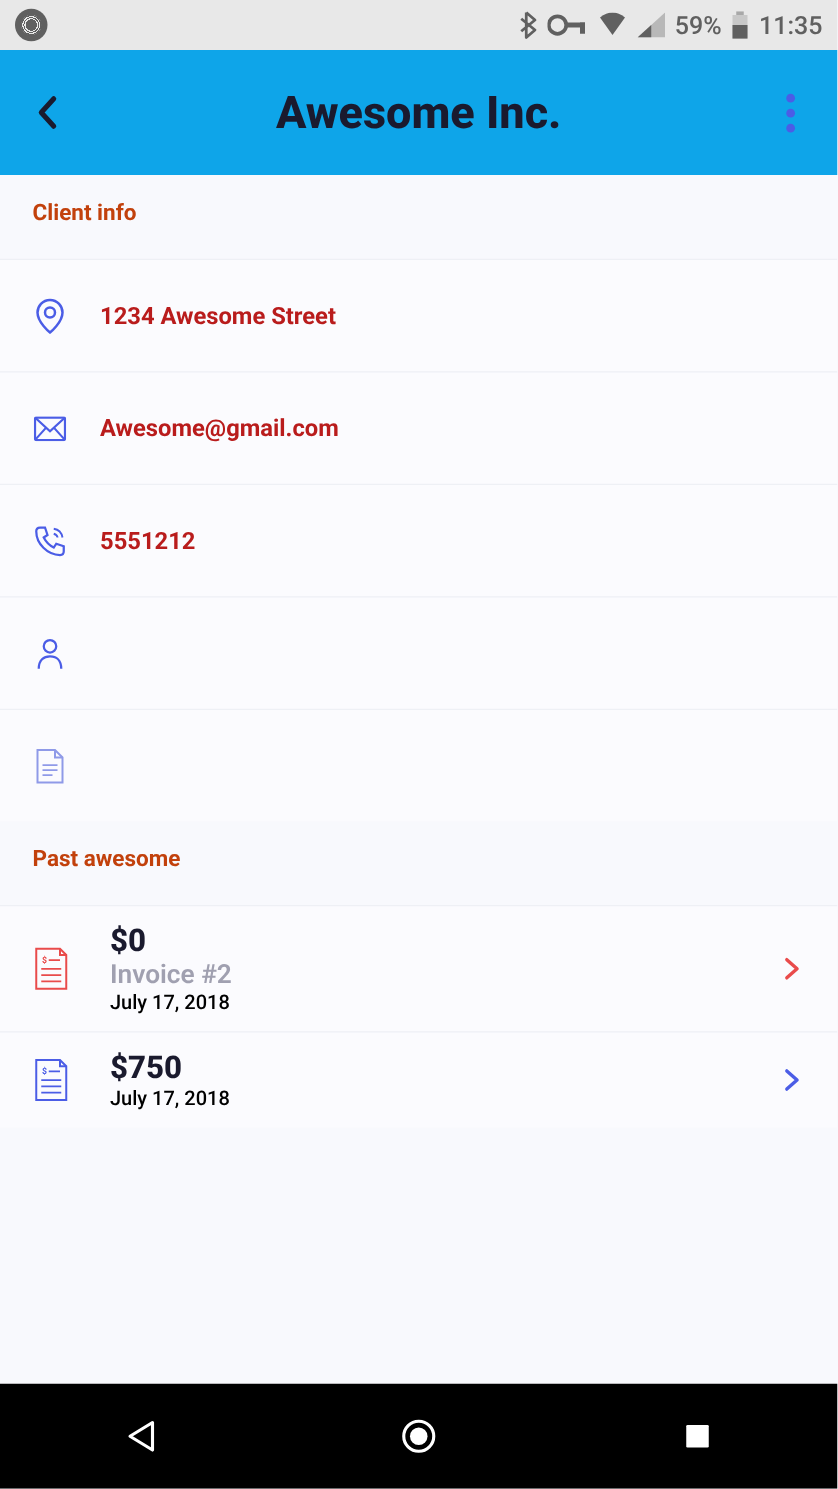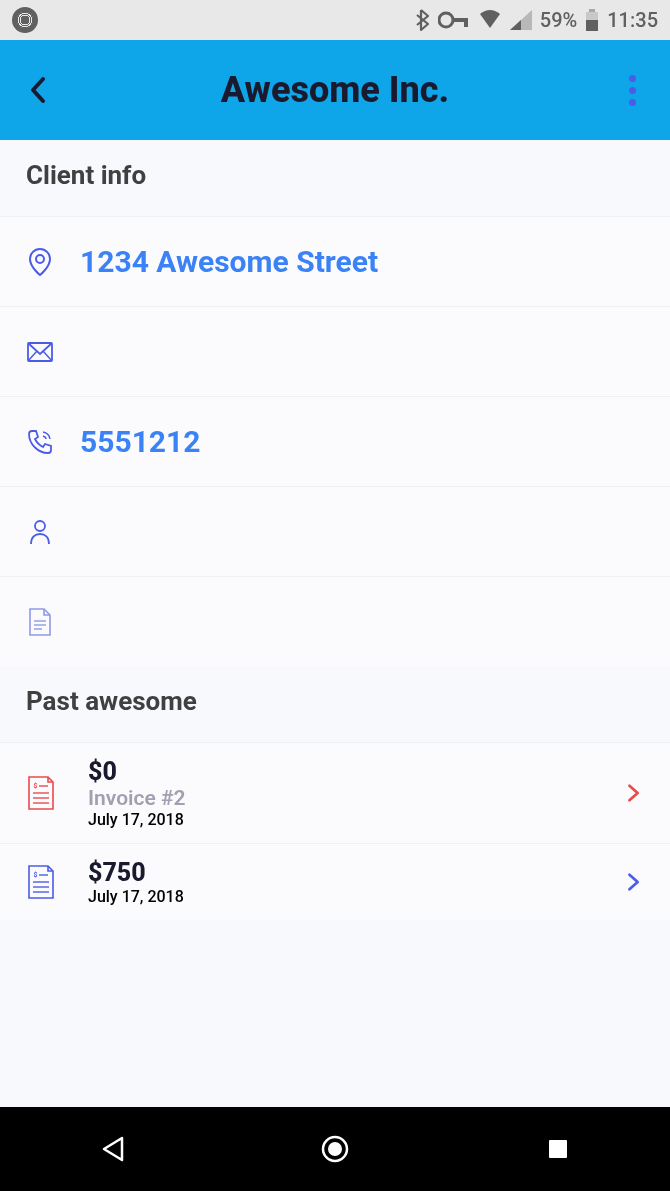--- a/index.html
+++ b/index.html
@@ -78,23 +78,23 @@
     }
     .more-dot {
       width: 7px; height: 7px;
       border-radius: 50%;
       background: #4b5de6;
     }
     
     
     .section-label {
       padding: 20px 26px 26px;
-      font-size: 26px;
+      font-size: 18px;
       font-weight: 700;
-      color: #404040;
+      color: #c2410c;
     }
     
     
     .info-row {
       display: flex;
       align-items: center;
       gap: 26px;
       padding: 0 26px;
       height: 90px;
       background: #fbfbfe;
@@ -103,23 +103,23 @@
     .info-row:last-of-type { border-bottom: 1px solid #eef0f5; }
     .info-icon {
       width: 28px;
       height: 28px;
       flex-shrink: 0;
       display: flex;
       align-items: center;
       justify-content: center;
     }
     .info-text {
-      font-size: 30px;
+      font-size: 19px;
       font-weight: 700;
-      color: #3b82f6;
+      color: #b91c1c;
     }
     
     
     .invoice-row {
       display: flex;
       align-items: center;
       gap: 32px;
       padding: 14px 26px;
       background: #fbfbfe;
       border-top: 1px solid #eef0f5;
@@ -233,20 +233,21 @@
 </div>
 
 <div class="info-row">
   <div class="info-icon">
     <svg width="26" height="20" viewBox="0 0 26 20">
         <rect x="1" y="1" width="24" height="18" fill="none" stroke="#4b5de6" stroke-width="1.8" rx="1"></rect>
         <path d="M1 1 L13 12 L25 1" fill="none" stroke="#4b5de6" stroke-width="1.8"></path>
         <path d="M1 19 L10 9 M25 19 L16 9" fill="none" stroke="#4b5de6" stroke-width="1.5"></path>
       </svg>
   </div>
+  <div class="info-text">Awesome@gmail.com</div>
 </div>
 
 <div class="info-row">
   <div class="info-icon">
     <svg width="26" height="26" viewBox="0 0 26 26">
         <path d="M5 2 C3 2 2 3 2 5 C2 15 11 24 21 24 C23 24 24 23 24 21 L24 17 L18 15 L16 18 C12 16 10 14 8 10 L11 8 L9 2 Z" fill="none" stroke="#4b5de6" stroke-width="1.8"></path>
         <path d="M16 3 Q22 4 23 10 M16 7 Q19 8 19 10" fill="none" stroke="#4b5de6" stroke-width="1.5"></path>
       </svg>
   </div>
   <div class="info-text">5551212</div>

